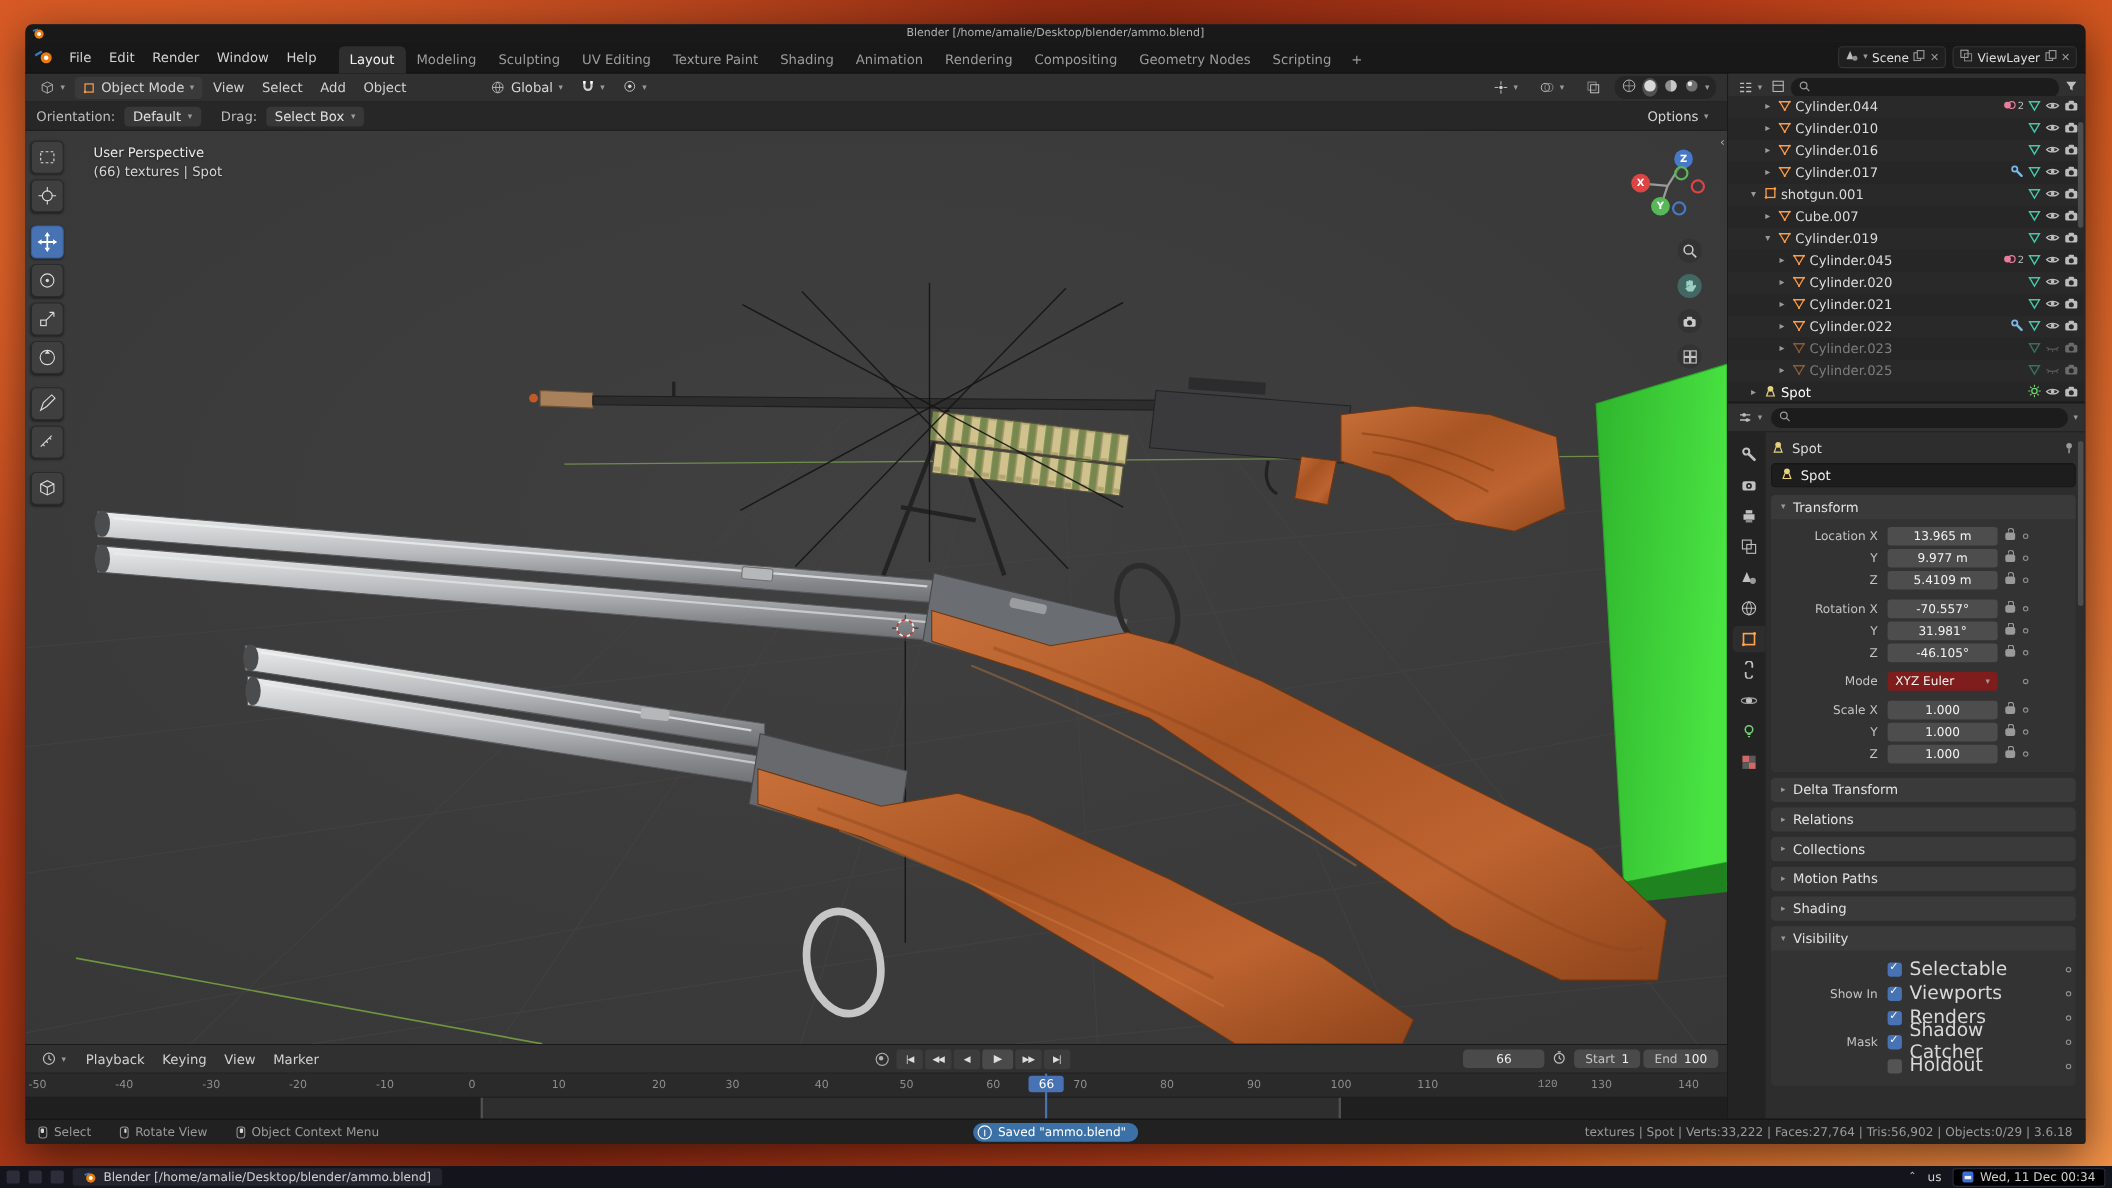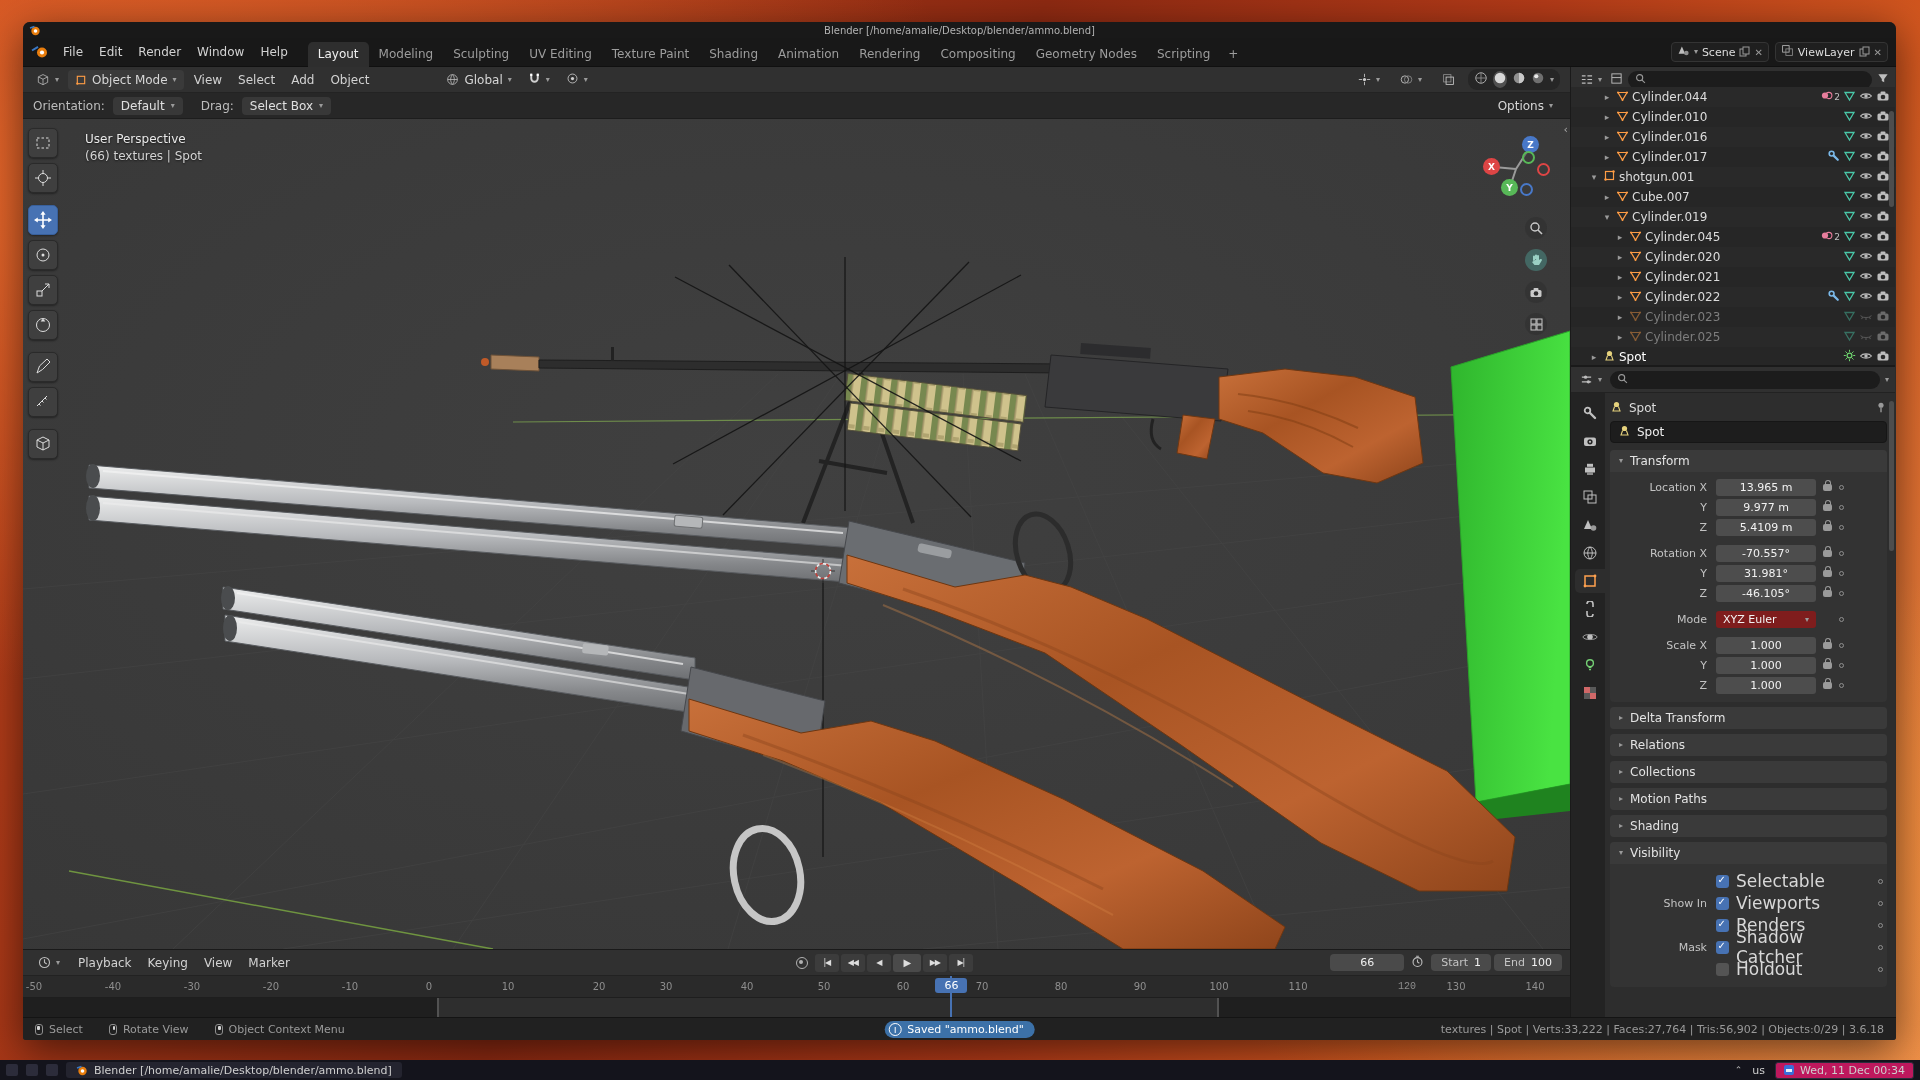--- a/index.html
+++ b/index.html
@@ -132,21 +132,21 @@
   .mouse.left i { left:1px; } .mouse.middle i { left:2.8px; } .mouse.right i { right:1px; }
   .saved-pill { position:absolute; left:50%; transform:translateX(-50%); background:#3c71a8; border-radius:10px; color:#fff; display:flex; align-items:center; gap:6px; padding:2px 11px 2px 4px; font-size:11px; }
   .info-i { width:13px; height:13px; border-radius:50%; border:1px solid #fff; position:relative; }
   .info-i::after { content:''; position:absolute; left:5px; top:3px; width:1.5px; height:6px; background:#fff; }
   .stats { margin-left:auto; white-space:nowrap; }
   
   .taskbar { position:absolute; left:0; right:0; bottom:0; height:20px; background:#14141c; display:flex; align-items:center; gap:8px; padding:0 6px; color:#cfcfcf; font-size:11px; }
   .tk-icon { width:12px; height:12px; background:#2c2c3a; border-radius:2px; }
   .task-btn { display:flex; align-items:center; gap:6px; background:#24242f; border-radius:3px; padding:1px 10px; height:16px; max-width:430px; white-space:nowrap; overflow:hidden; }
   .tray { margin-left:auto; display:flex; align-items:center; gap:10px; }
-  .clockbox { display:flex; align-items:center; gap:6px; padding:1px 8px; background:#be185d; border:1px solid #2c2c3c; border-radius:3px; }
+  .clockbox { display:flex; align-items:center; gap:6px; padding:1px 8px; background:#000000; border:1px solid #2c2c3c; border-radius:3px; }
   .cal { width:10px; height:10px; background:#3a6fd8; border-radius:2px; position:relative; }
   .cal::after { content:''; position:absolute; left:2px; top:4px; width:6px; height:3px; background:#fff; opacity:.9; }
   .chev { color:#bdbdbd; font-size:9px; }
 </style>
 </head>
 <body>
 
 <div class="window">
 
   <div class="titlebar">

